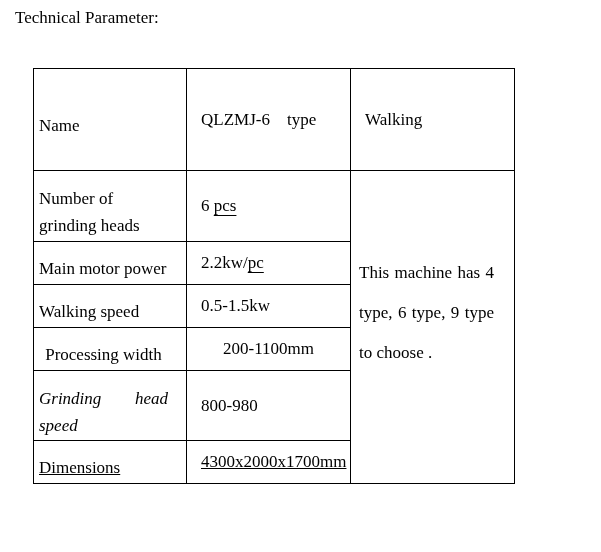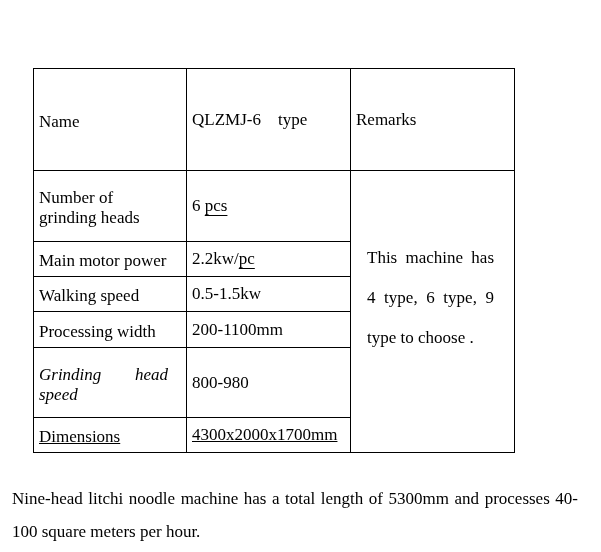--- a/index.html
+++ b/index.html
@@ -26,39 +26,39 @@
     width: 481px;
     border-collapse: collapse;
     table-layout: fixed;
   }
   col.c1 { width: 153px; }
   col.c2 { width: 164px; }
   col.c3 { width: 164px; }
   td {
     border: 1.5px solid #000000;
     vertical-align: middle;
-    padding: 0 5px;
+    padding: 0 14px;
     line-height: 30px;
     overflow: hidden;
   }
   tr.h-header { height: 102px; }
   tr.h-r2 { height: 71px; }
   tr.h-r3 { height: 34px; }
   tr.h-r4 { height: 34px; }
-  tr.h-r5 { height: 36px; }
+  tr.h-r5 { height: 36px; text-align: center; }
   tr.h-r6 { height: 70px; }
   tr.h-r7 { height: 34px; text-decoration: underline; }
-  td.name-col { padding: 4px 18px 0 5px; }
-  td.two-line { line-height: 20px; }
+  td.name-col { padding: 12px 18px 0 5px; }
+  td.two-line { line-height: 27px; }
   td.justify { text-align: justify; font-style: italic; }
   td.pre { white-space: pre; }
   td.remarks-cell {
     text-align: justify;
     line-height: 40px;
-    padding: 0 20px 28px 16px;
+    padding: 0 20px 28px 8px;
     vertical-align: middle;
     margin-top: 28px;
   }
   .misspell {
     text-decoration-line: underline;
     text-decoration-style: wavy;
     text-decoration-color: #c00000;
     text-decoration-thickness: 1px;
     text-underline-offset: 4px;
     text-decoration: underline;
@@ -70,33 +70,34 @@
     width: 566px;
     text-align: justify;
     line-height: 33px;
   }
 </style>
 </head>
 <body>
 
 <div class="page">
 
+  <div class="title">Technical Parameter:</div>
 
   <table class="param-table">
     <colgroup>
         <col class="c1">
         <col class="c2">
         <col class="c3">
       </colgroup>
 
     <tbody>
         <tr class="h-header">
       <td class="name-col">Name</td>
       <td class="pre">QLZMJ-6    type</td>
-      <td>Remarks</td>
+      <td>Walking</td>
     </tr>
 
     <tr class="h-r2">
       <td class="name-col two-line">Number of grinding heads</td>
       <td><span>6 </span><span class="misspell">pcs</span></td>
       <td class="remarks-cell" rowspan="6">This machine has 4 type, 6 type, 9 type to choose .</td>
     </tr>
 
     <tr class="h-r3">
       <td class="name-col">Main motor power</td>
@@ -119,15 +120,14 @@
     </tr>
 
     <tr class="h-r7">
       <td class="name-col">Dimensions</td>
       <td><span>4300x2000x1700mm</span></td>
     </tr>
 
   </tbody>
     </table>
 
-  <div class="footer-para">Nine-head litchi noodle machine has a total length of 5300mm and processes 40-100 square meters per hour.</div>
 
 </div>
 
 </body></html>

